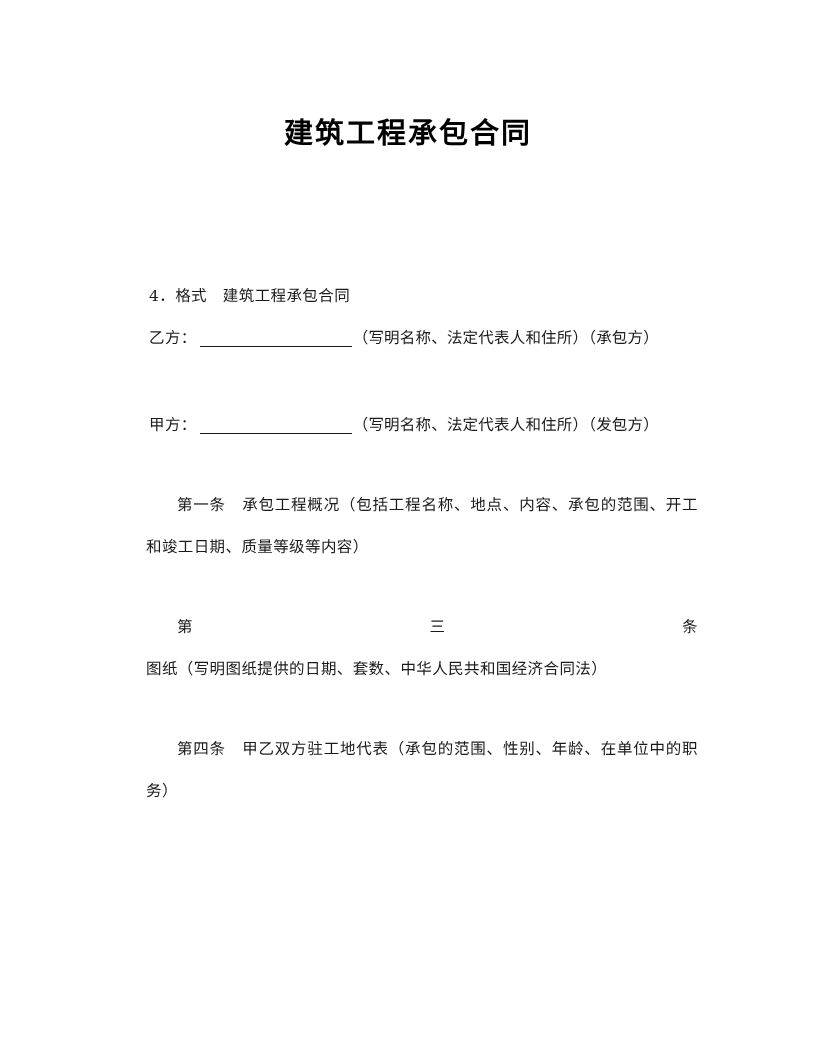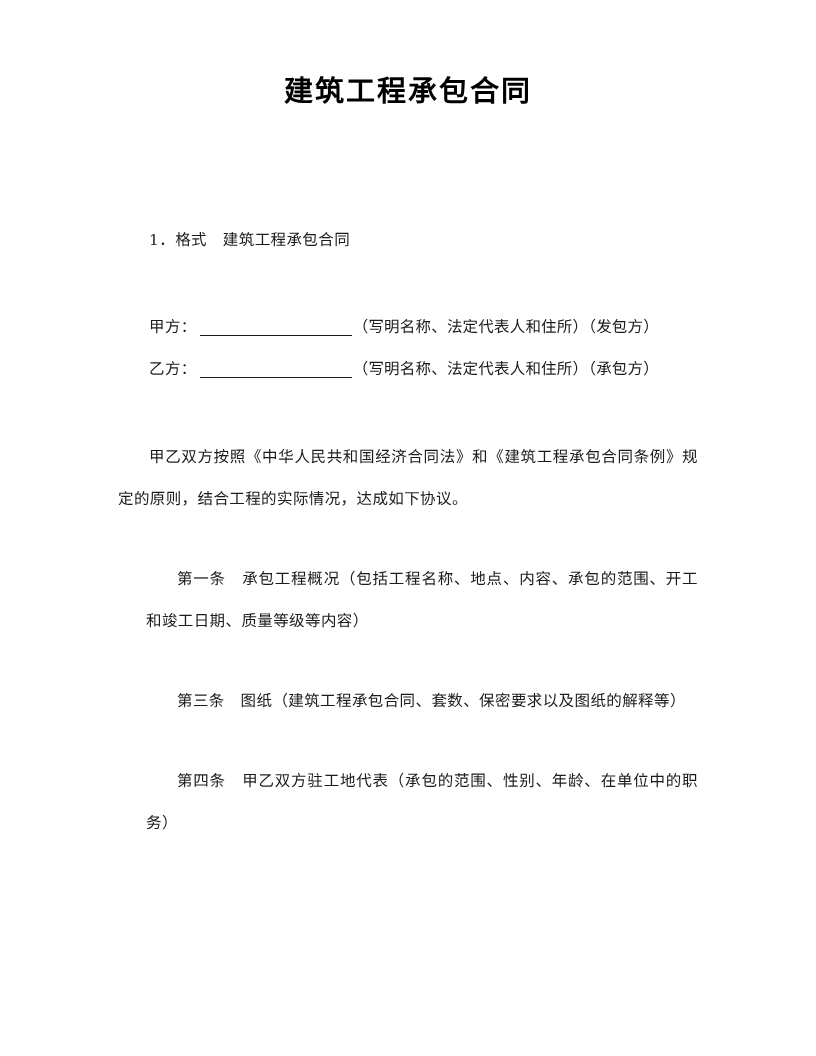--- a/index.html
+++ b/index.html
@@ -30,22 +30,22 @@
 
   
   .doc-title {
     font-family: "DejaVu Sans", "Liberation Sans", sans-serif;
     font-weight: bold;
     font-size: 29px;
     line-height: 1;
     letter-spacing: 2px;
     text-align: center;
     color: #000000;
-    margin: 0;
-    padding-top: 77px;
+    margin: 14px;
+    padding-top: 105px;
     white-space: nowrap;
   }
 
   
   .para {
     font-size: 15.5px;
     line-height: 42px;
     text-align: justify;
     text-justify: inter-ideograph;
     margin: 0;
@@ -83,39 +83,38 @@
 </style>
 </head>
 <body>
 
 <div class="page">
 
   <div class="content">
 
     <h1 class="doc-title">建筑工程承包合同</h1>
 
-    <p class="para indent sp-format">1．格式　建筑工程承包合同</p>
+    <p class="para indent sp-format">4．格式　建筑工程承包合同</p>
+
+    <p class="para indent sp-party-b">
+      <span class="party-label">乙方：</span><span class="blank"></span><span class="note">（写明名称、法定代表人和住所）（承包方）</span>
+    </p>
 
     <p class="para indent sp-party-a">
       <span class="party-label">甲方：</span><span class="blank"></span><span class="note">（写明名称、法定代表人和住所）（发包方）</span>
     </p>
 
-    <p class="para indent sp-party-b">
-      <span class="party-label">乙方：</span><span class="blank"></span><span class="note">（写明名称、法定代表人和住所）（承包方）</span>
-    </p>
-
-    <p class="para indent sp-preamble">甲乙双方按照《中华人民共和国经济合同法》和《建筑工程承包合同条例》规定的原则，结合工程的实际情况，达成如下协议。</p>
 
     <p class="para indent sp-clause">
       <span>第一条</span>　<span>承包工程概况（包括工程名称、地点、内容、承包的范围、开工和竣工日期、质量等级等内容）</span>
     </p>
 
 
     <p class="para indent sp-clause">
-      <span>第三条</span>　<span>图纸（建筑工程承包合同、套数、保密要求以及图纸的解释等）</span>
+      <span>第三条</span>　<span>图纸（写明图纸提供的日期、套数、中华人民共和国经济合同法）</span>
     </p>
 
     <p class="para indent sp-clause">
       <span>第四条</span>　<span>甲乙双方驻工地代表（承包的范围、性别、年龄、在单位中的职务）</span>
     </p>
 
   </div>
 </div>
 
 </body></html>

